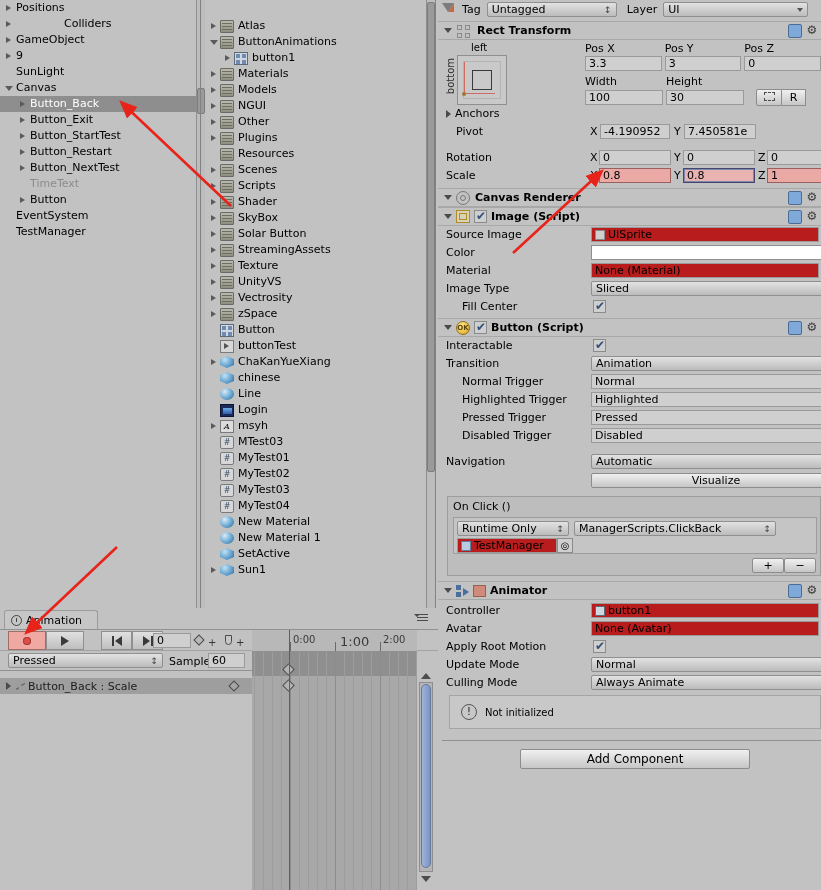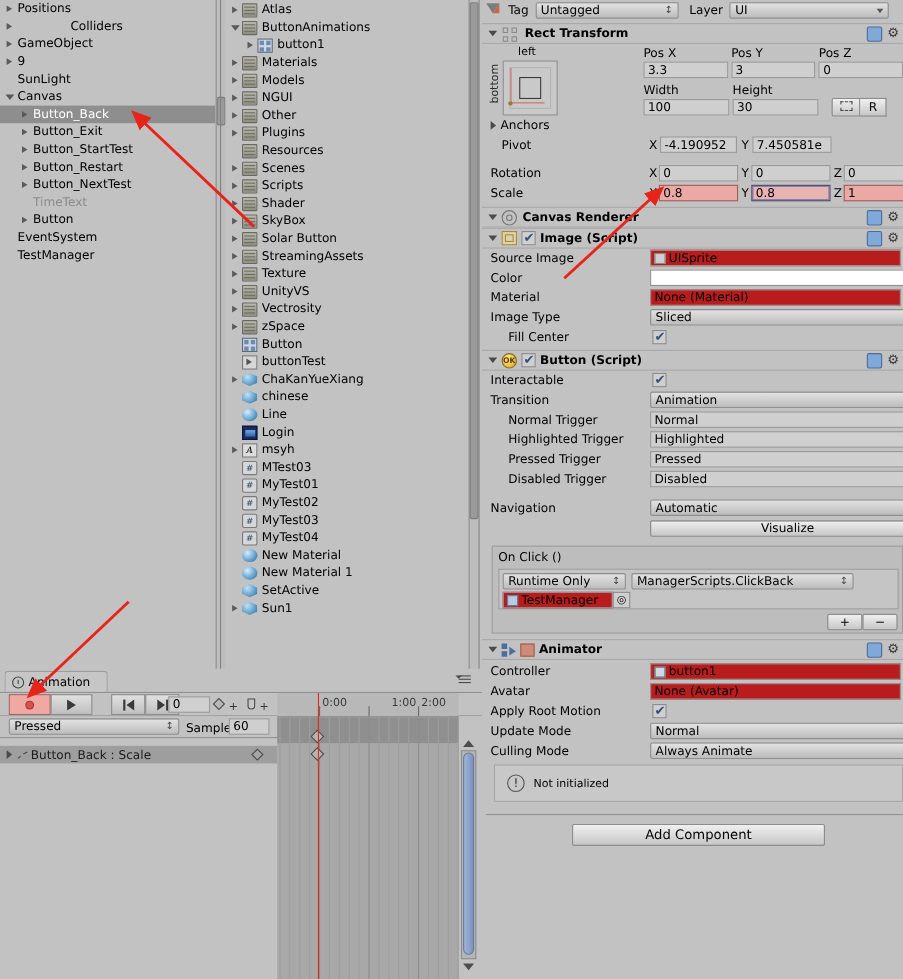--- a/index.html
+++ b/index.html
@@ -240,21 +240,21 @@
           <span class="tw"></span>
           <span class="tlabel">TestManager</span>
         </div>
       </div>
   </div>
   <div class="sb-track" style="left:196px; top:0; width:9px; height:608px;">
     <div class="sb-thumb" style="left:0px; top:88px; width:8px; height:26px;"></div>
   </div>
 
   <div class="panel" id="project">
-    <div id="proj-list" style="padding-top:1px;">
+    <div id="proj-list" style="padding-top:18px;">
         <div class="tree-row" style="padding-left:2px;">
           <span class="tw">
             <span class="tri"></span>
           </span>
           <span class="ic ic-folder"></span>
           <span class="tlabel">Atlas</span>
         </div>
         <div class="tree-row" style="padding-left:2px;">
           <span class="tw">
             <span class="tri open"></span>
@@ -860,21 +860,21 @@
         <span class="tl-grid" style="left:119px;"></span>
         <span class="tl-grid major" style="left:128px;"></span>
         <span class="tl-grid" style="left:137px;"></span>
         <span class="tl-grid" style="left:146px;"></span>
         <span class="tl-grid" style="left:155px;"></span>
         <span class="tl-grid" style="left:164px;"></span>
       </div>
     <div id="tl-ticks" style="position:absolute; left:252px; top:22px; width:165px; height:22px;">
         <span style="position:absolute;left:41px;top:4px;font-size:10px;color:#3a3a3a;">0:00</span>
         <span style="position:absolute;left:38px;top:12px;width:1px;height:9px;background:#6a6a6a;"></span>
-        <span style="position:absolute;left:104px;top:4px;font-size:10px;color:#3a3a3a;">1:00</span>
+        <span style="position:absolute;left:88px;top:4px;font-size:13px;color:#3a3a3a;">1:00</span>
         <span style="position:absolute;left:83px;top:12px;width:1px;height:9px;background:#6a6a6a;"></span>
         <span style="position:absolute;left:131px;top:4px;font-size:10px;color:#3a3a3a;">2:00</span>
         <span style="position:absolute;left:128px;top:12px;width:1px;height:9px;background:#6a6a6a;"></span>
       </div>
 
     <div class="keydiamond" style="left:284px; top:57px;"></div>
     <div class="keydiamond" style="left:284px; top:73px;"></div>
     <div class="playhead" style="left:289px; top:22px; height:260px;"></div>
 
     <div class="arrowhead-up" style="left:421px; top:65px;"></div>

